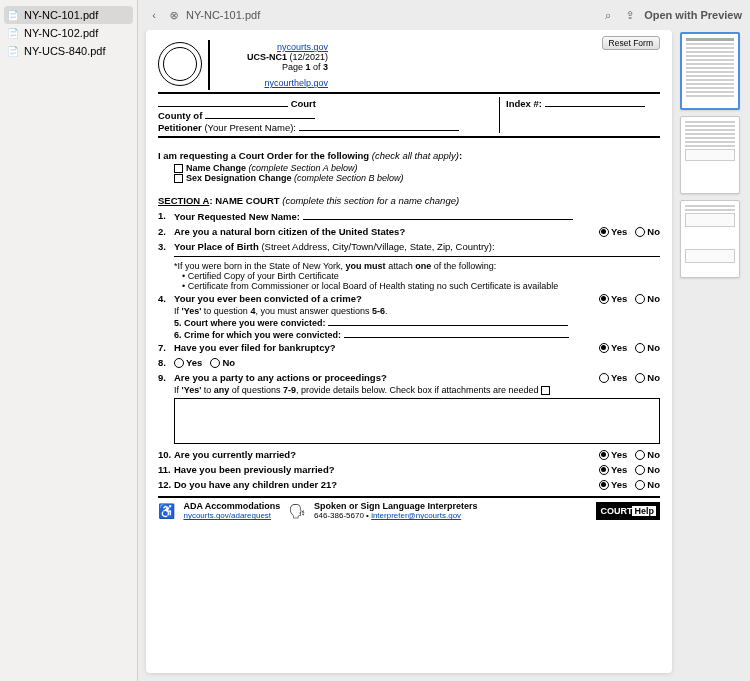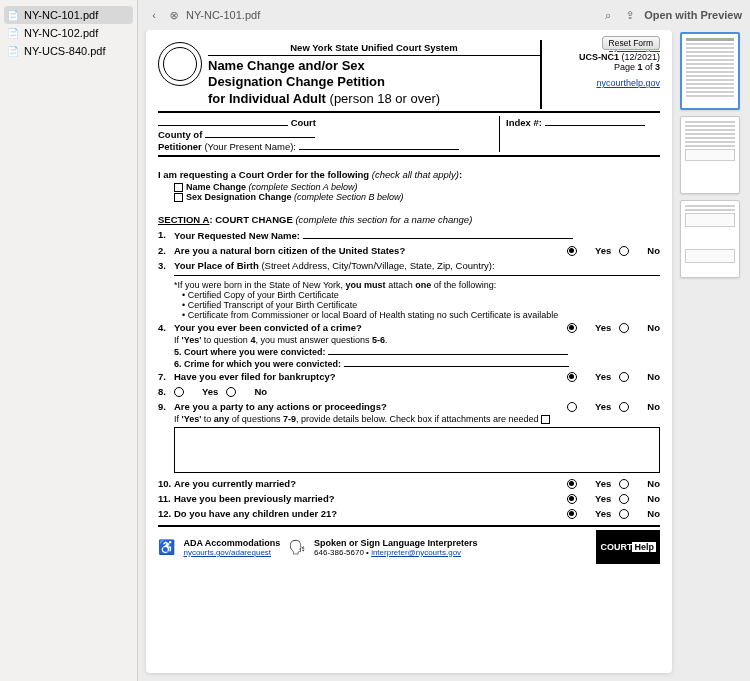--- a/index.html
+++ b/index.html
@@ -35,35 +35,35 @@
 .lnk{color:#0645ad;text-decoration:underline;cursor:pointer;}
 .row2 { display:flex; border-bottom:2px solid #000; padding:3px 0;}
 .row2-l{flex:1; border-right:1px solid #000; padding-right:6px;}
 .row2-r{width:160px; padding-left:6px;}
 .uline{display:inline-block;border-bottom:1px solid #000;min-width:110px;height:10px;vertical-align:baseline;}
 .sec-gap{height:10px;}
 .q{font-size:9.5px;font-weight:700;padding:2px 0;display:flex;align-items:flex-start;}
 .q .num{width:16px;flex-shrink:0;}
 .q .txt{flex:1;}
 .q .opts{display:flex;gap:8px;font-weight:400;}
-.opt{display:inline-flex;align-items:center;gap:18px;}
+.opt{display:inline-flex;align-items:center;gap:2px;}
 .radio{width:10px;height:10px;border:1px solid #000;border-radius:50%;display:inline-flex;align-items:center;justify-content:center;}
 .radio.sel::after{content:"";width:5px;height:5px;background:#000;border-radius:50%;}
 .cbox{width:9px;height:9px;border:1px solid #000;display:inline-block;vertical-align:middle;margin-right:3px;}
 .indent{padding-left:16px;font-size:9px;font-weight:400;}
 .secthdr{font-weight:700;font-size:9.5px;padding:2px 0;}
 .secthdr u{text-decoration:underline;}
 .fill-line{display:inline-block;border-bottom:1px solid #000;height:10px;}
 .detail-box{border:1px solid #000;height:46px;margin:3px 0 3px 16px;}
 .footer{border-top:2px solid #000;display:flex;align-items:center;padding-top:3px;gap:8px;font-size:8px;margin-top:4px;}
 .footer .fico{font-size:14px;}
 .footer .fblk{display:flex;flex-direction:column;}
 .footer .ftitle{font-weight:700;font-size:9px;text-align:center;}
 .footer .spacer{flex:1;}
-.chbadge{background:#000;color:#fff;font-weight:700;padding:12px 4px;font-size:9px;margin-left:11px;}
+.chbadge{background:#000;color:#fff;font-weight:700;padding:4px 4px;font-size:9px;margin-left:11px;}
 .chbadge .h{background:#fff;color:#000;padding:0 2px;}
 .ital{font-style:italic;font-weight:400;}
 .bullet-list{padding-left:24px;font-size:9px;}
 .bullet-list div::before{content:"• ";}
 .note{padding-left:16px;font-size:9px;}
 </style>
 </head>
 <body>
 
 <div class="sidebar">
@@ -93,28 +93,20 @@
     <span class="ico">⇪</span>
     <span class="open-with">Open with Preview</span>
   </div>
 
   <div class="viewer">
     <div class="doc">
       <button class="reset-btn">Reset Form</button>
 
       <div class="header-row">
         <div class="seal"></div>
-        <div class="hdr-mid">
-          <div class="hdr-org">New York State Unified Court System</div>
-          <div class="hdr-title">
-            <span>Name Change and/or Sex</span><br>
-            <span>Designation Change Petition</span><br>
-            <span>for Individual Adult</span><span class="hdr-sub"> (person 18 or over)</span>
-          </div>
-        </div>
         <div class="hdr-right">
           <div><span class="lnk">nycourts.gov</span></div>
           <div><b>UCS-NC1</b> <span>(12/2021)</span></div>
           <div>Page <b>1</b> of <b>3</b></div>
           <div style="margin-top:6px;"><span class="lnk">nycourthelp.gov</span></div>
         </div>
       </div>
 
       <div class="row2">
         <div class="row2-l">
@@ -128,21 +120,21 @@
       </div>
 
       <div class="sec-gap"></div>
       <div class="q">
           <span class="txt"><b>I am requesting a Court Order for the following </b><span class="ital">(check all that apply)</span><b>:</b></span>
         </div>
       <div class="indent"><span class="cbox"></span><b>Name Change</b><span class="ital"> (complete Section A below)</span></div>
       <div class="indent"><span class="cbox"></span><b>Sex Designation Change</b><span class="ital"> (complete Section B below)</span></div>
 
       <div class="sec-gap"></div>
-      <div class="secthdr"><u>SECTION A</u><span>: COURT CHANGE</span><span class="ital"> (complete this section for a name change)</span></div>
+      <div class="secthdr"><u>SECTION A</u><span>: NAME COURT</span><span class="ital"> (complete this section for a name change)</span></div>
 
       <div class="q">
           <span class="num">1.</span>
           <span class="txt"><span>Your Requested New Name:</span> <span class="fill-line" style="width:270px;"></span></span>
         </div>
       <div class="q">
           <span class="num">2.</span>
           <span class="txt">Are you a natural born citizen of the United States?</span>
           <span class="opts">
             <span class="opt">
@@ -157,21 +149,20 @@
         </div>
       <div class="q">
           <span class="num">3.</span>
           <span class="txt"><b>Your Place of Birth</b><span style="font-weight:400;margin-top:48px;"> (Street Address, City/Town/Village, State, Zip, Country):</span></span>
         </div>
       <div style="border-bottom:1px solid #000;margin:2px 0 4px 16px;"></div>
 
       <div class="note"><span>*If you were born in the State of New York, </span><b>you must</b><span> attach </span><b>one</b><span> of the following:</span></div>
       <div class="bullet-list">
         <div>Certified Copy of your Birth Certificate</div>
-        <div>Certified Transcript of your Birth Certificate</div>
         <div>Certificate from Commissioner or local Board of Health stating no such Certificate is available</div>
       </div>
 
       <div class="q">
           <span class="num">4.</span>
           <span class="txt">Your you ever been convicted of a crime?</span>
           <span class="opts">
             <span class="opt">
               <span class="radio sel"></span>
               <b>Yes</b>

